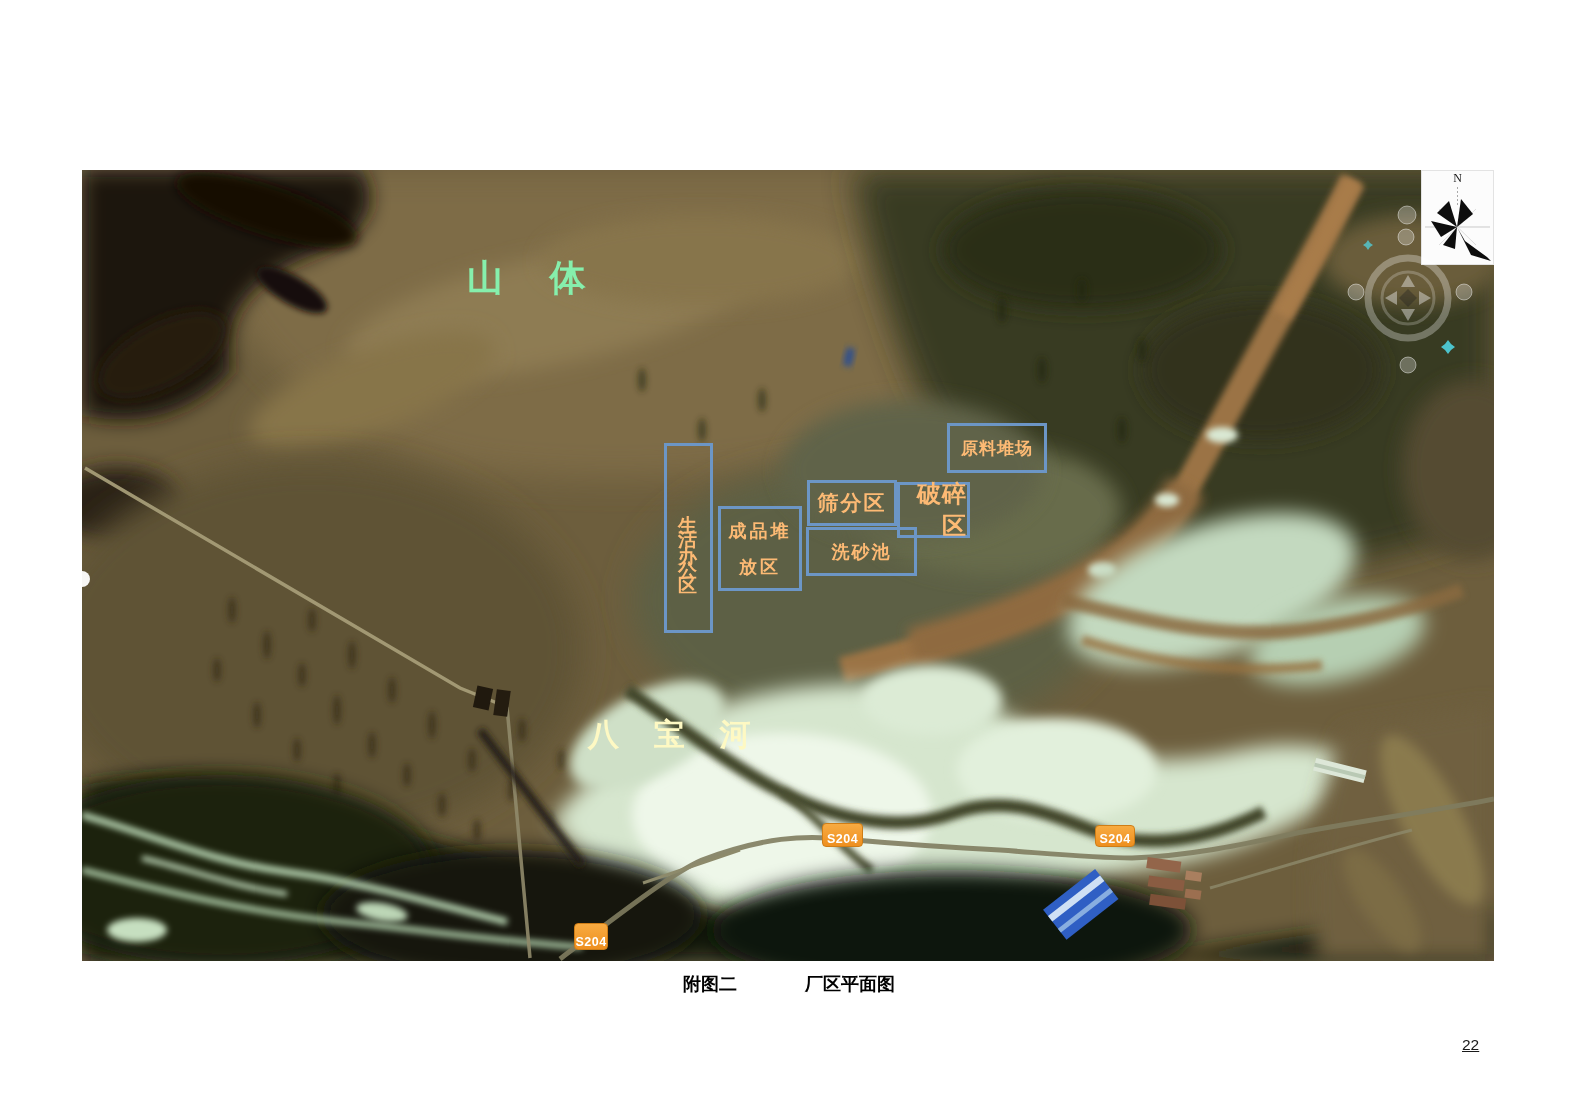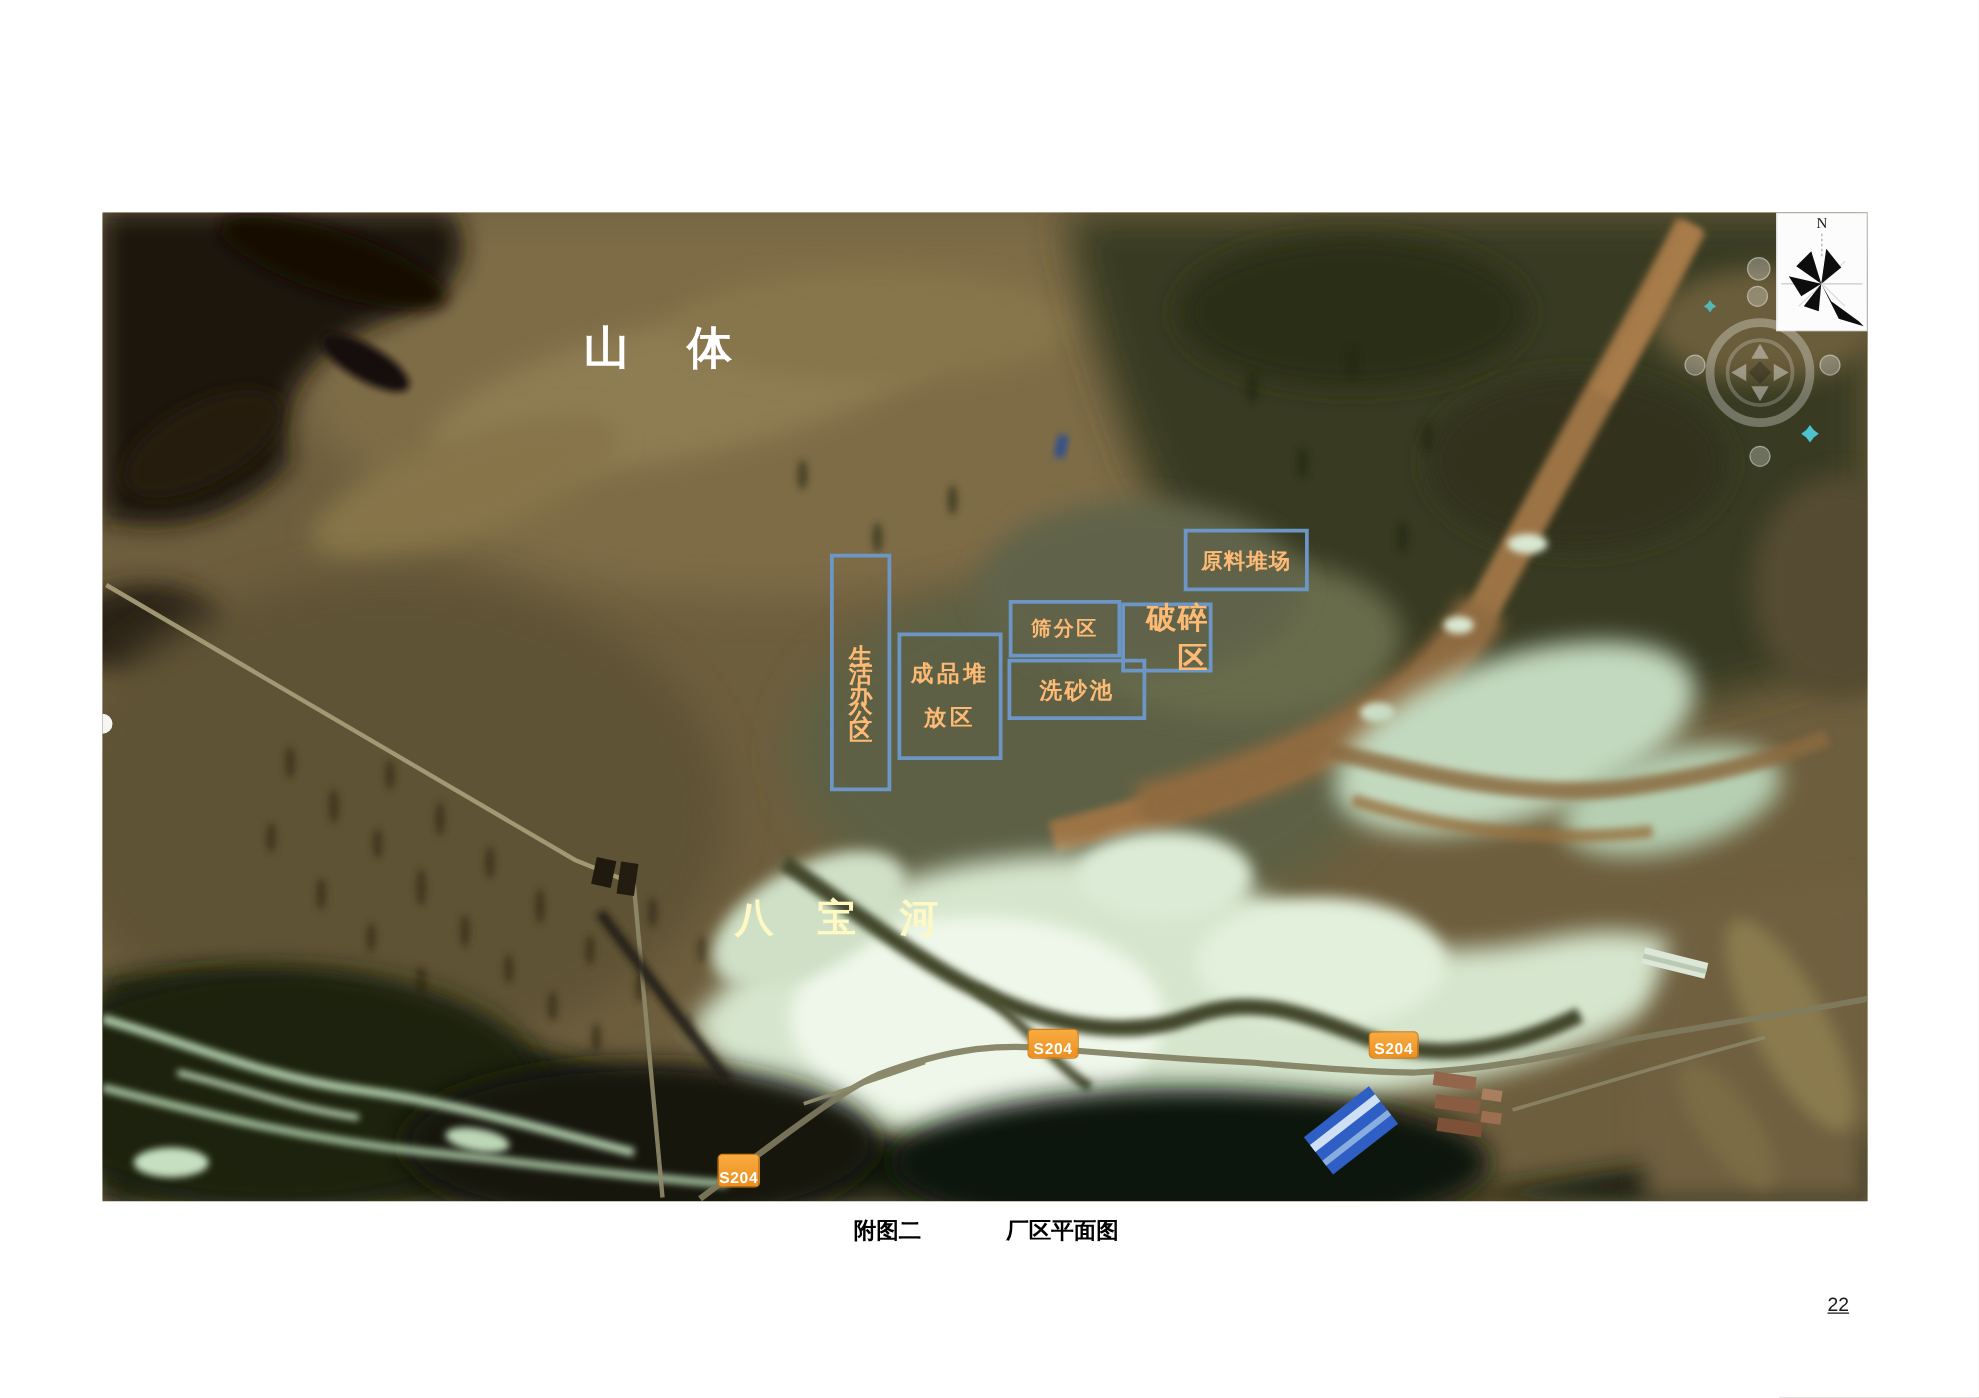--- a/index.html
+++ b/index.html
@@ -6,32 +6,32 @@
   .page{position:relative;width:1583px;height:1118px;background:#ffffff;overflow:hidden;
         font-family:"DejaVu Sans",sans-serif;}
 
   
   .map{position:absolute;left:82px;top:170px;width:1412px;height:791px;overflow:hidden;
        background:#6d5e3d;}
   .terrain{position:absolute;left:0;top:0;width:1412px;height:791px;display:block;}
 
   
   .terrain-label{position:absolute;font-weight:bold;white-space:nowrap;}
-  .lbl-mountain{left:385px;top:84px;font-size:36px;color:#ffffff;letter-spacing:3px;word-spacing:28px;}
+  .lbl-mountain{left:385px;top:84px;font-size:36px;color:#86efac;letter-spacing:3px;word-spacing:28px;}
   .lbl-river{left:506px;top:544px;font-size:31px;color:#fef9c3;letter-spacing:2px;word-spacing:20px;}
 
   
   .zone{position:absolute;border:3px solid #6c96c6;box-sizing:border-box;
         display:flex;align-items:center;justify-content:center;
         color:#fdba74;font-weight:bold;text-align:center;}
   .zone-living{left:582px;top:273px;width:49px;height:190px;}
   .zone-living .v{writing-mode:vertical-rl;text-orientation:upright;font-size:19px;letter-spacing:0.82em;}
-  .zone-finished{left:636px;top:336px;width:84px;height:102px;}
+  .zone-finished{left:636px;top:336px;width:84px;height:85px;}
   .zone-finished span{display:block;width:70px;font-size:18px;line-height:1.95;letter-spacing:3px;}
-  .zone-screening{left:725px;top:310px;width:90px;height:46px;font-size:16px;letter-spacing:2px;text-align:right;}
+  .zone-screening{left:725px;top:310px;width:90px;height:46px;font-size:21px;letter-spacing:2px;text-align:right;}
   .zone-washing{left:724px;top:357px;width:111px;height:49px;font-size:18px;letter-spacing:2px;}
   .zone-crushing{left:815px;top:312px;width:73px;height:56px;font-size:24px;letter-spacing:1px;text-align:right;}
   .zone-raw{left:865px;top:253px;width:100px;height:50px;font-size:17px;letter-spacing:1px;}
 
   
   .badge{position:absolute;background:linear-gradient(#f8ab41,#ee8f1f);border:1px solid #cf7d16;
          border-radius:4px;color:#fff;font:bold 12.5px "Liberation Sans",sans-serif;
          display:flex;align-items:flex-end;justify-content:center;letter-spacing:0.5px;box-sizing:border-box;}
   .badge-1{left:740px;top:653px;width:41px;height:24px;}
   .badge-2{left:1013px;top:655px;width:40px;height:22px;}

